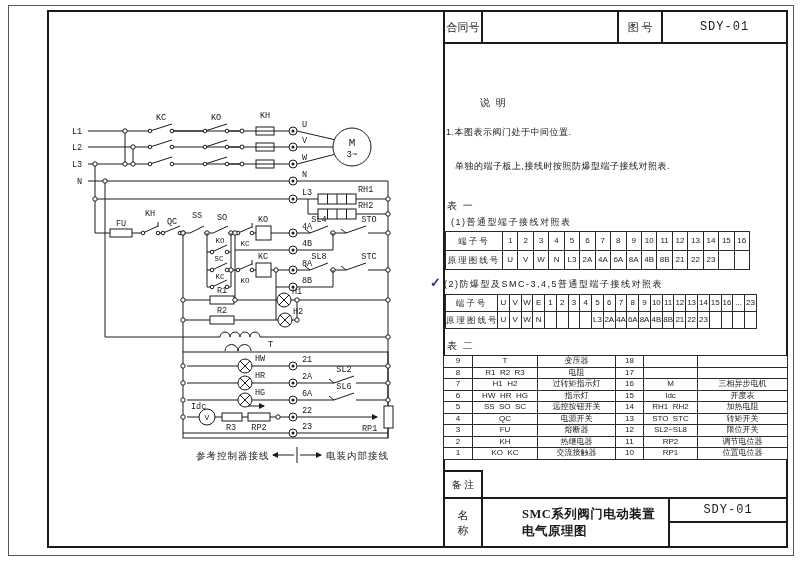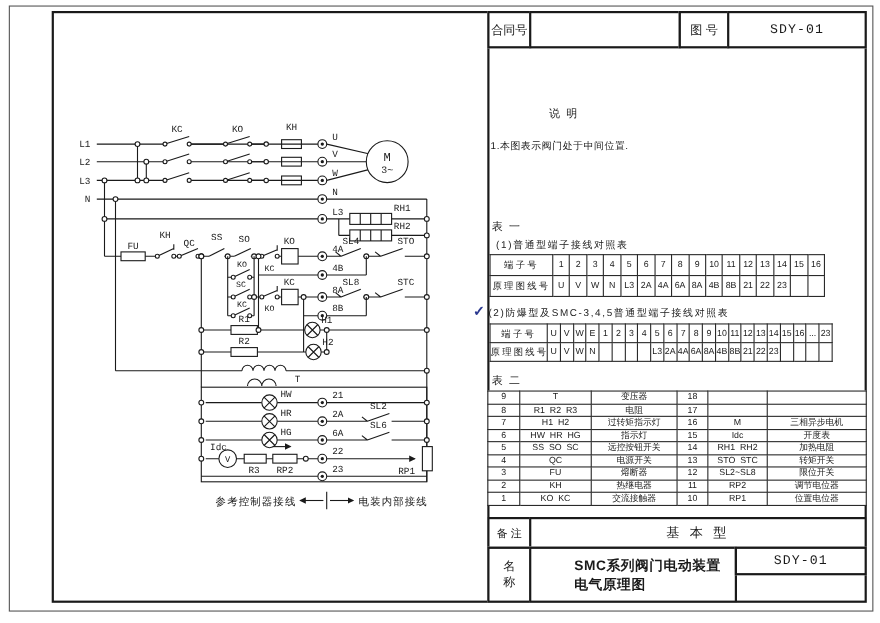--- a/index.html
+++ b/index.html
@@ -1,20 +1,20 @@
 <!DOCTYPE html>
 <html><head>
 <meta charset="utf-8">
 <style>
   html,body{margin:0;padding:0;background:#fff;}
   #page{position:relative;width:800px;height:566px;background:#fff;overflow:hidden;
         font-family:"Liberation Sans",sans-serif;color:#1a1a1a;}
   .abs{position:absolute;}
   .cell{position:absolute;border:2px solid #1a1a1a;box-sizing:border-box;
-        display:flex;align-items:center;justify-content:center;background:#fff;}
+        display:flex;align-items:center;justify-content:center;background:#fff;font-family:Liberation Serif, serif;}
   .thin{border:1px solid #555;}
   table{position:absolute;border-collapse:collapse;table-layout:fixed;background:#fff;}
   td{border:1px solid #2a2a2a;text-align:center;padding:0;font-size:8px;line-height:10px;
      white-space:pre;overflow:hidden;color:#1a1a1a;}
   #t1 td{height:18px;line-height:18px;}
   #t2 td{height:16px;line-height:16px;}
   #t3 td{height:10.5px;}
   #t1 td:first-child,#t2 td:first-child{letter-spacing:2px;font-size:8.5px;}
   .cap{position:absolute;font-size:9.5px;letter-spacing:1.5px;white-space:nowrap;}
   .note{position:absolute;font-size:9px;letter-spacing:0.5px;white-space:nowrap;}
@@ -35,22 +35,23 @@
   <div class="cell" style="left:481px;top:10px;width:138px;height:34px;font-size:11px;">
       <span></span>
     </div>
   <div class="cell" style="left:617px;top:10px;width:46px;height:34px;font-size:11px;">
       <span>图 号</span>
     </div>
   <div class="cell" style="left:661px;top:10px;width:127px;height:34px;font-size:12px;letter-spacing:1px;font-family:'Liberation Mono',monospace;">
       <span>SDY-01</span>
     </div>
 
-  <div class="cap" style="left:480px;top:96px;font-size:10px;margin-left:19px;">说 明</div>
+  <div class="cap" style="left:480px;top:96px;font-size:10px;">说 明</div>
   <div class="note" style="left:446px;top:126px;">1.本图表示阀门处于中间位置.</div>
+  <div class="note" style="left:455px;top:160px;">单独的端子板上,接线时按照防爆型端子接线对照表.</div>
 
   <div class="cap" style="left:447px;top:199px;font-size:10px;">表 一</div>
   <div class="cap" style="left:451px;top:216px;font-size:9px;">(1)普通型端子接线对照表</div>
   <table id="t1" style="left:445px;top:231px;width:305px;">
     <colgroup>
         <col style="width:57px">
         <col>
         <col>
         <col>
         <col>
@@ -272,23 +273,20 @@
           <td>交流接触器</td>
           <td>10</td>
           <td>RP1</td>
           <td>位置电位器</td>
         </tr>
       </tbody>
   </table>
 
   <div class="cell" style="left:443px;top:470px;width:40px;height:29px;font-size:10px;">
       <span>备 注</span>
-    </div>
-  <div class="cell" style="left:481px;top:470px;width:307px;height:29px;font-size:12px;letter-spacing:3px;">
-      <span>基 本 型</span>
     </div>
   <div class="cell" style="left:443px;top:497px;width:40px;height:51px;font-size:11px;flex-direction:column;line-height:15px;">
     <span>名</span>
     <span>称</span>
   </div>
   <div class="cell" style="left:481px;top:497px;width:189px;height:51px;font-size:12.5px;font-weight:bold;letter-spacing:0.5px;padding-left:39px;">
       <span>SMC系列阀门电动装置电气原理图</span>
     </div>
   <div class="cell" style="left:668px;top:497px;width:120px;height:26px;font-size:12px;letter-spacing:1px;font-family:'Liberation Mono',monospace;">
       <span>SDY-01</span>

